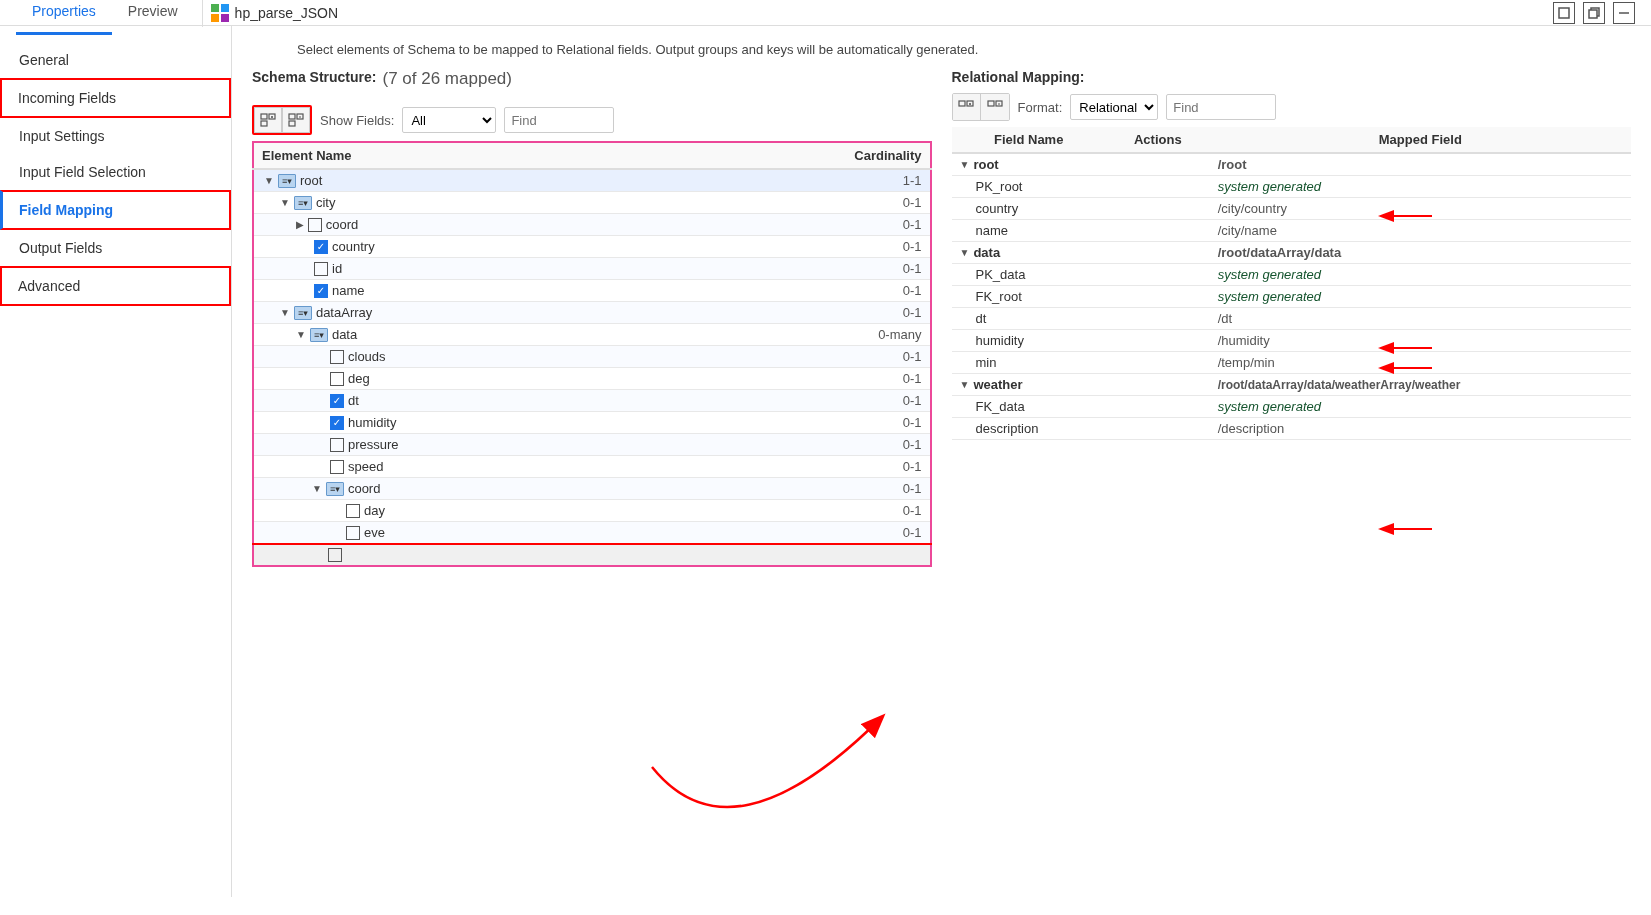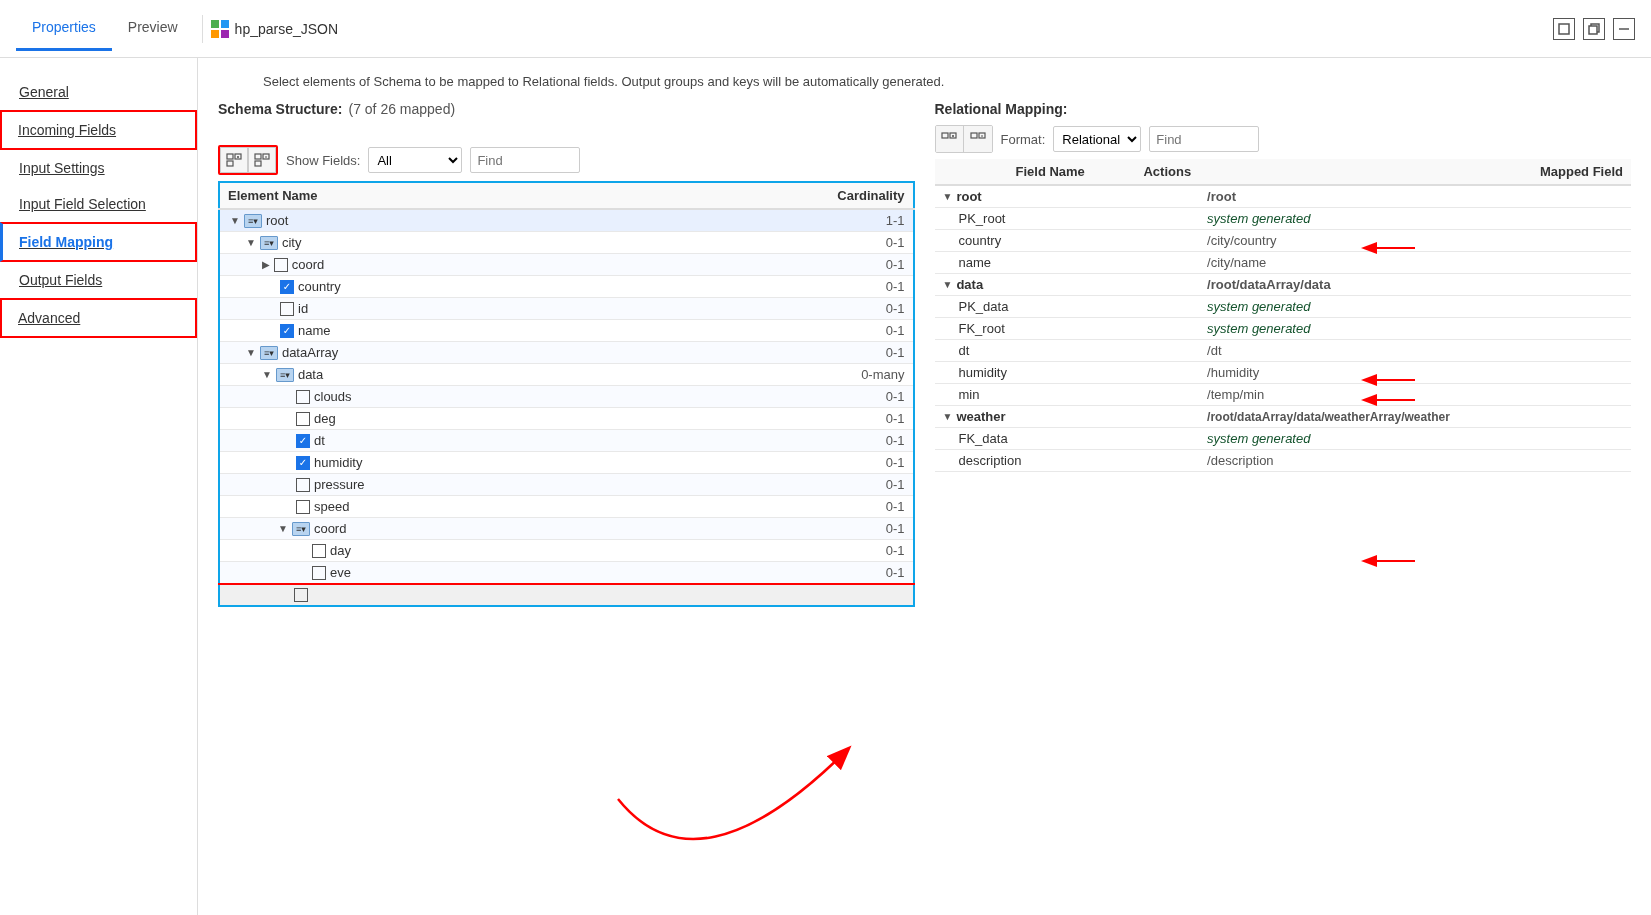--- a/index.html
+++ b/index.html
@@ -1,75 +1,75 @@
 <!DOCTYPE html>
 <html><head>
   <meta charset="utf-8">
   <style>
     * { box-sizing: border-box; margin: 0; padding: 0; }
     body { font-family: Arial, sans-serif; font-size: 13px; background: #fff; color: #333; width: 1651px; height: 915px; overflow: hidden; }
 
     
     .top-bar {
-      display: flex; align-items: center; height: 58px; border-bottom: 1px solid #ddd;
+      display: flex; align-items: center; height: 26px; border-bottom: 1px solid #ddd;
       padding: 0 16px; gap: 0;
     }
     .top-tab {
       padding: 0 16px; height: 44px; display: flex; align-items: center;
       font-size: 14px; cursor: pointer; color: #555; border-bottom: 3px solid transparent;
     }
     .top-tab.active { color: #1a73e8; border-bottom: 3px solid #1a73e8; font-weight: 500; }
     .top-divider { width: 1px; height: 28px; background: #ddd; margin: 0 8px; }
     .top-title { font-size: 14px; color: #333; display: flex; align-items: center; gap: 6px; }
     .top-right-icons { margin-left: auto; display: flex; gap: 8px; align-items: center; }
     .window-icon { width: 22px; height: 22px; border: 1.5px solid #555; cursor: pointer; display: flex; align-items: center; justify-content: center; }
 
     
     .main-layout { display: flex; height: calc(915px - 44px); }
 
     
-    .sidebar { width: 198px; border-right: 1px solid #ddd; padding: 16px 0; flex-shrink: 0; text-decoration: underline; }
+    .sidebar { width: 232px; border-right: 1px solid #ddd; padding: 16px 0; flex-shrink: 0; }
     .sidebar-item {
       padding: 10px 16px; font-size: 14px; cursor: pointer; color: #333;
       border-left: 3px solid transparent;
     }
     .sidebar-item.active { color: #1a73e8; border-left: 3px solid #1a73e8; font-weight: 600; }
 
     
     .content { flex: 1; padding: 16px 20px; overflow: auto; position: relative; }
     .description { font-size: 13px; color: #444; margin-bottom: 12px; margin-left: 45px; }
 
     
     .panels { display: flex; gap: 20px; height: calc(100% - 40px); }
     .left-panel { flex: 1; min-width: 0; }
     .right-panel { flex: 1; min-width: 0; }
 
     .panel-header { font-size: 14px; font-weight: 700; margin-bottom: 8px; }
-    .panel-subheader { font-size: 14px; color: #555; margin-bottom: 20px; }
+    .panel-subheader { font-size: 17px; color: #555; margin-bottom: 8px; }
 
     
     .toolbar { display: flex; align-items: center; gap: 8px; margin-bottom: 6px; }
     .toolbar-group { display: flex; border: 2px solid red; border-radius: 2px; overflow: hidden; }
     .toolbar-btn {
       width: 28px; height: 26px; background: #f5f5f5; border: 1px solid #ccc;
       cursor: pointer; display: flex; align-items: center; justify-content: center;
       font-size: 14px;
     }
     .show-fields-label { font-size: 13px; color: #555; }
     .select-dropdown {
       height: 26px; font-size: 13px; border: 1px solid #ccc; border-radius: 2px;
       padding: 0 4px; background: #fff; cursor: pointer;
     }
     .find-input {
       height: 26px; font-size: 13px; border: 1px solid #ccc; border-radius: 2px;
       padding: 0 6px; width: 110px;
     }
 
     
-    .schema-table { width: 100%; border-collapse: collapse; border: 2px solid #0ea5e9; padding-left: 28px; }
+    .schema-table { width: 100%; border-collapse: collapse; border: 2px solid #ec4899; padding-left: 28px; }
     .schema-table th {
       background: #f9f9f9; border-bottom: 2px solid #ddd; padding: 5px 8px;
       text-align: left; font-size: 13px; font-weight: 700;
     }
     .schema-table th.right { text-align: right; }
     .schema-table td { padding: 3px 8px; border-bottom: 1px solid #e8e8e8; font-size: 13px; }
     .schema-table tr.selected { background: #e8f0fe; }
     .schema-table tr.stripe { background: #f9fbff; }
 
     
@@ -83,21 +83,21 @@
     .checkbox { width: 14px; height: 14px; border: 1.5px solid #555; flex-shrink: 0; display: flex; align-items: center; justify-content: center; font-size: 10px; cursor: pointer; }
     .checkbox.checked { background: #1a73e8; border-color: #1a73e8; color: #fff; }
     .node-icon { width: 18px; height: 14px; background: #ccc; border: 1px solid #999; flex-shrink: 0; display: flex; align-items: center; justify-content: center; font-size: 9px; border-radius: 1px; }
     .node-icon.blue { background: #b8d4f0; border-color: #6699cc; }
     .expand-arrow { font-size: 10px; color: #555; }
 
     
     .rel-table { width: 100%; border-collapse: collapse; }
     .rel-table th {
       background: #f9f9f9; border-bottom: 2px solid #ddd; padding: 5px 8px;
-      text-align: right; font-size: 13px; font-weight: 700;
+      text-align: center; font-size: 13px; font-weight: 700;
     }
     .rel-table td { padding: 3px 8px; border-bottom: 1px solid #e8e8e8; font-size: 13px; }
     .path-text { color: #555; font-size: 13px; }
     .sys-gen { color: #14532d; font-size: 13px; font-style: italic; }
     .section-row td { font-weight: 600; }
 
     
     .toolbar-norm { display: flex; border: 1px solid #ccc; border-radius: 2px; overflow: hidden; }
     .toolbar-norm .toolbar-btn { border: none; border-right: 1px solid #ccc; }
     .toolbar-norm .toolbar-btn:last-child { border-right: none; }

